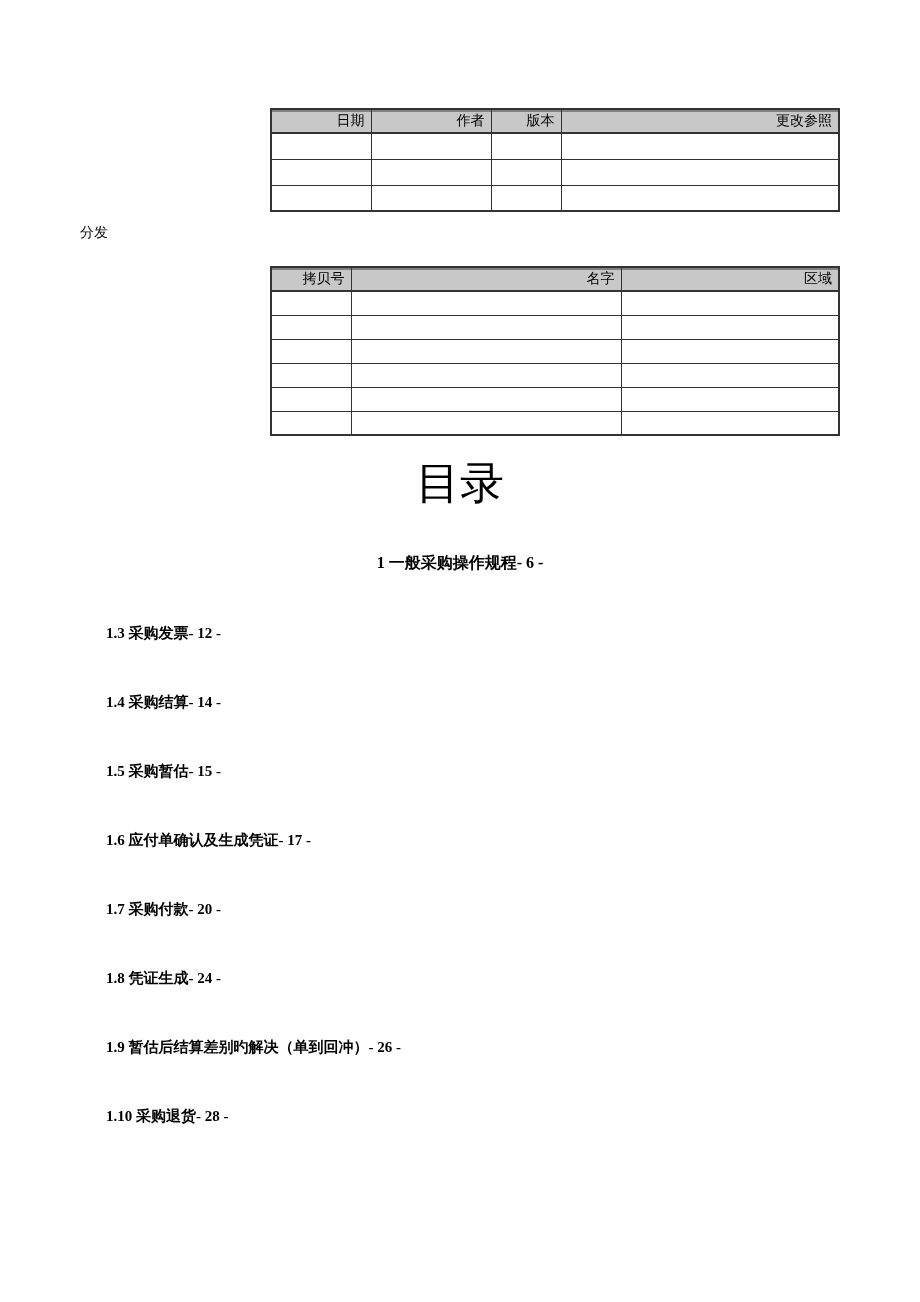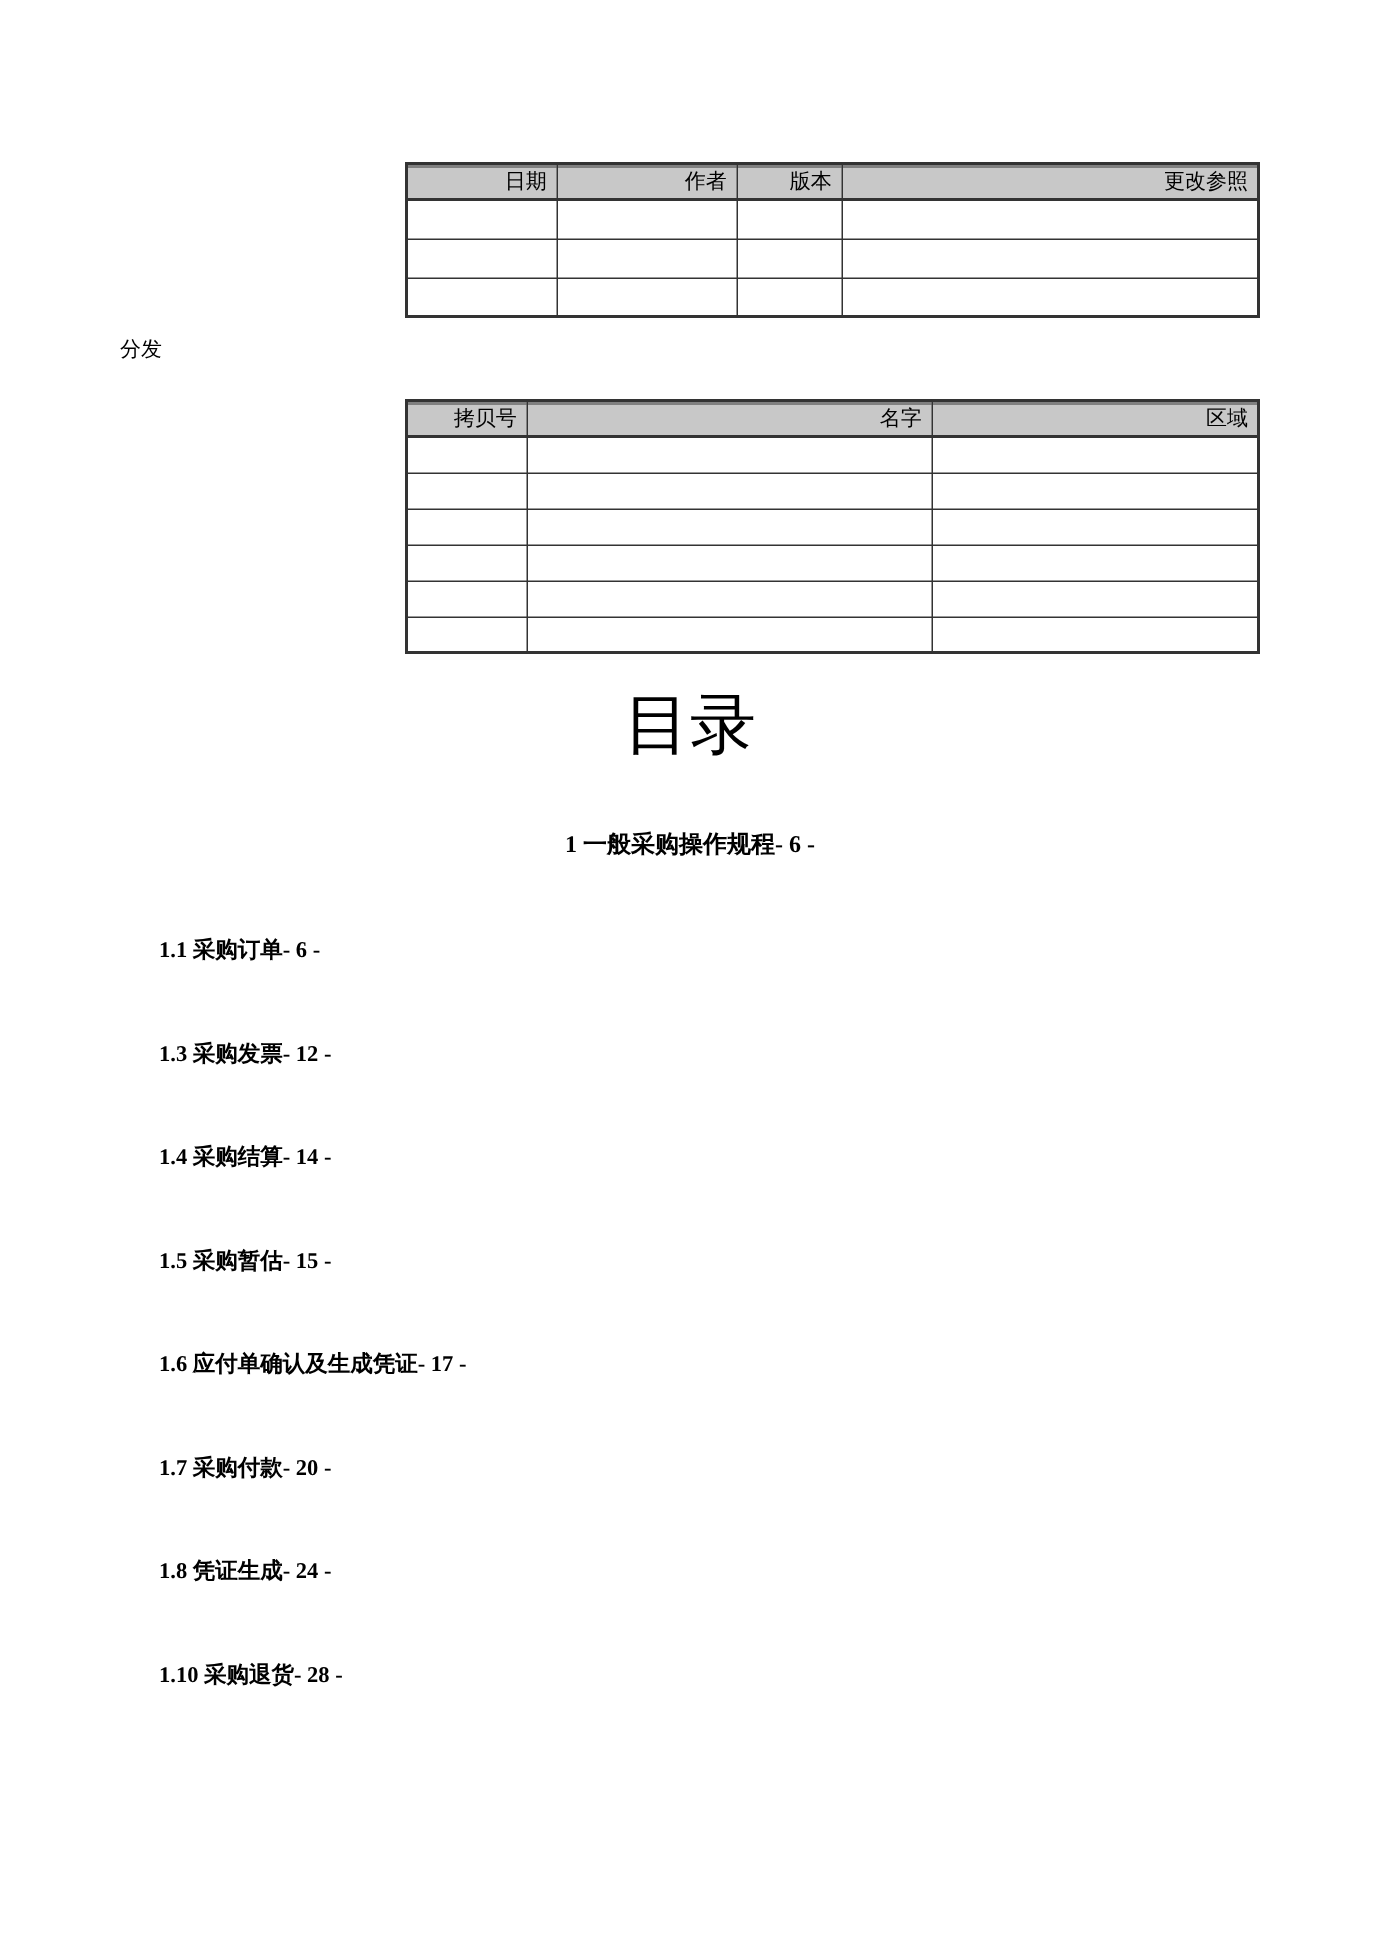--- a/index.html
+++ b/index.html
@@ -163,23 +163,23 @@
           <td></td>
         </tr>
     </tbody>
   </table>
 
   <div class="toc-title">目录</div>
 
   <div class="toc-main-item">1 一般采购操作规程- 6 -</div>
 
   <div class="toc-list">
-    <div class="toc-item">1.1 采购订单- 6 -</div>
     <div class="toc-item">1.3 采购发票- 12 -</div>
     <div class="toc-item">1.4 采购结算- 14 -</div>
     <div class="toc-item">1.5 采购暂估- 15 -</div>
     <div class="toc-item">1.6 应付单确认及生成凭证- 17 -</div>
     <div class="toc-item">1.7 采购付款- 20 -</div>
     <div class="toc-item">1.8 凭证生成- 24 -</div>
+    <div class="toc-item">1.9 暂估后结算差别旳解决（单到回冲）- 26 -</div>
     <div class="toc-item">1.10 采购退货- 28 -</div>
   </div>
 
 </div>
 
 </body></html>

